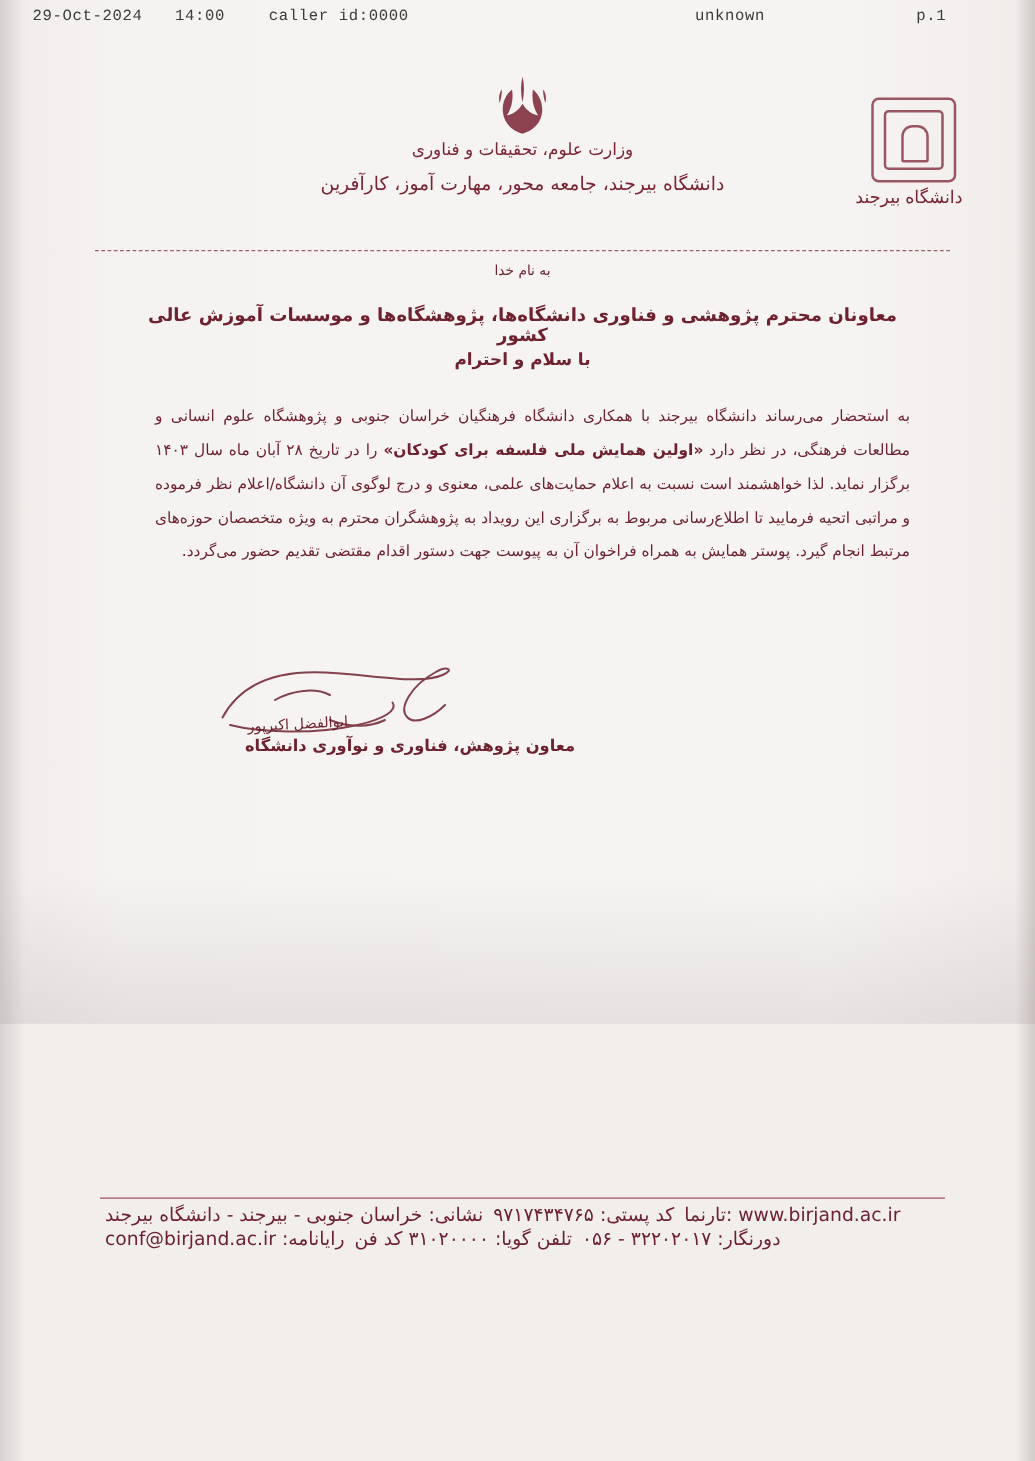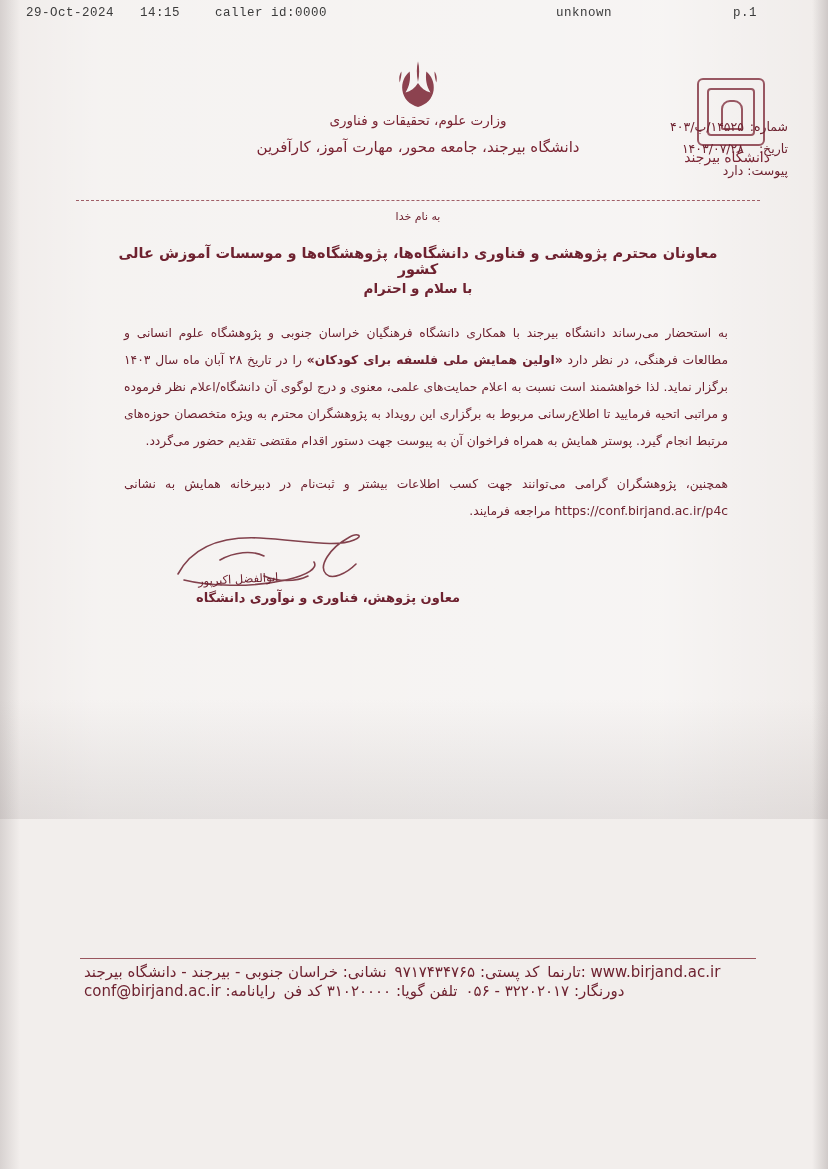--- a/index.html
+++ b/index.html
@@ -184,21 +184,21 @@
   }
 </style>
 </head>
 <body>
 
 <div class="page">
   <div class="paper"></div>
 
   <div class="fax-header">
     <span class="fh-date">29-Oct-2024</span>
-    <span class="fh-time">14:15</span>
+    <span class="fh-time">14:00</span>
     <span class="fh-caller">caller id:0000</span>
     <span class="fh-unknown">unknown</span>
     <span class="fh-page">p.1</span>
   </div>
 
   <div class="doc">
 
     <svg class="emblem" viewBox="0 0 100 96">
       <g fill="#7a2433">
         <path d="M50 6 c-3 12 -3 26 0 40 c3 -14 3 -28 0 -40z"></path>
@@ -209,47 +209,30 @@
     </svg>
 
     <div class="ministry">وزارت علوم، تحقیقات و فناوری</div>
     <div class="university">دانشگاه بیرجند، جامعه محور، مهارت آموز، کارآفرین</div>
 
     <div class="uni-logo">
       <div class="mark"></div>
       <div class="lbl">دانشگاه بیرجند</div>
     </div>
 
-    <div class="meta">
-      <div class="row">
-        <span class="k">شماره:</span>
-        <span>۱۴۵۲۵/پ/۴۰۳</span>
-      </div>
-      <div class="row">
-        <span class="k">تاریخ:</span>
-        <span>۱۴۰۳/۰۷/۲۸</span>
-      </div>
-      <div class="row">
-        <span class="k">پیوست:</span>
-        <span>دارد</span>
-      </div>
-    </div>
 
     <div class="rule"></div>
 
     <div class="basmala">به نام خدا</div>
     <div class="addressee">معاونان محترم پژوهشی و فناوری دانشگاه‌ها، پژوهشگاه‌ها و موسسات آموزش عالی کشور</div>
     <div class="greeting">با سلام و احترام</div>
 
     <div class="body">
       <p>
         <span>به استحضار می‌رساند دانشگاه بیرجند با همکاری دانشگاه فرهنگیان خراسان جنوبی و پژوهشگاه علوم انسانی و مطالعات فرهنگی، در نظر دارد </span><span class="hl">«اولین همایش ملی فلسفه برای کودکان»</span><span> را در تاریخ ۲۸ آبان ماه سال ۱۴۰۳ برگزار نماید. لذا خواهشمند است نسبت به اعلام حمایت‌های علمی، معنوی و درج لوگوی آن دانشگاه/اعلام نظر فرموده و مراتبی اتحیه فرمایید تا اطلاع‌رسانی مربوط به برگزاری این رویداد به پژوهشگران محترم به ویژه متخصصان حوزه‌های مرتبط انجام گیرد. پوستر همایش به همراه فراخوان آن به پیوست جهت دستور اقدام مقتضی تقدیم حضور می‌گردد.</span>
-      </p>
-      <p>
-        <span>همچنین، پژوهشگران گرامی می‌توانند جهت کسب اطلاعات بیشتر و ثبت‌نام در دبیرخانه همایش به نشانی </span><span class="url">https://conf.birjand.ac.ir/p4c</span><span> مراجعه فرمایند.</span>
       </p>
     </div>
 
     <div class="sign-area">
       <svg class="signature" viewBox="0 0 240 70">
         <g fill="none" stroke="#6e2230" stroke-width="1.6" stroke-linecap="round">
           <path d="M10 44 C24 18 52 6 92 8 C132 10 168 18 186 10 C196 6 190 2 180 8 C162 18 150 36 158 44 C164 50 178 44 188 34"></path>
           <path d="M16 50 C40 56 82 58 118 50 C140 45 150 38 146 32"></path>
           <path d="M52 30 C66 22 84 20 96 26"></path>
           <path d="M96 46 C110 52 128 52 140 46"></path>

